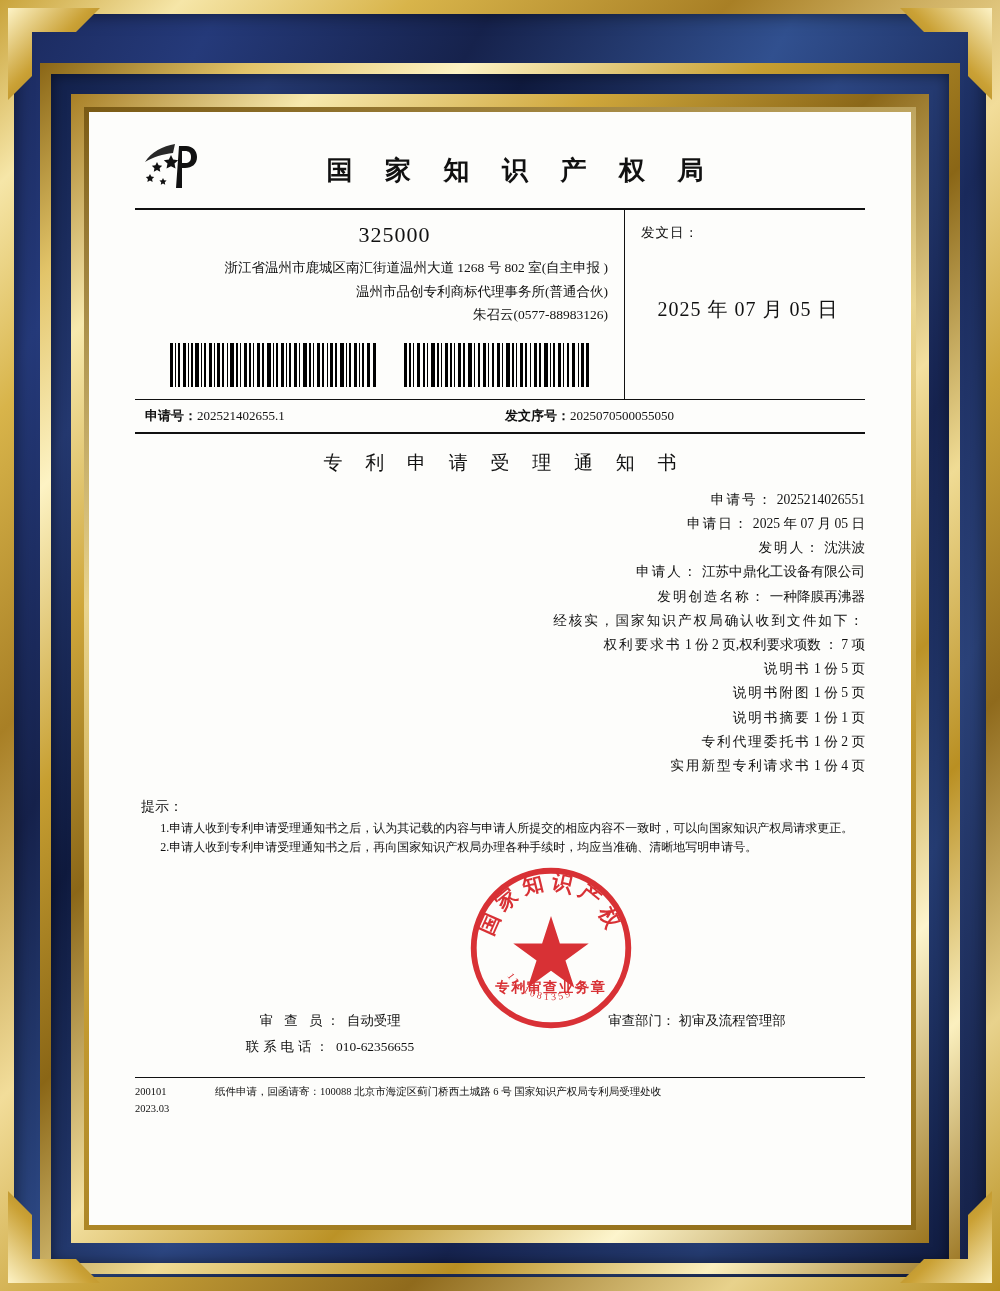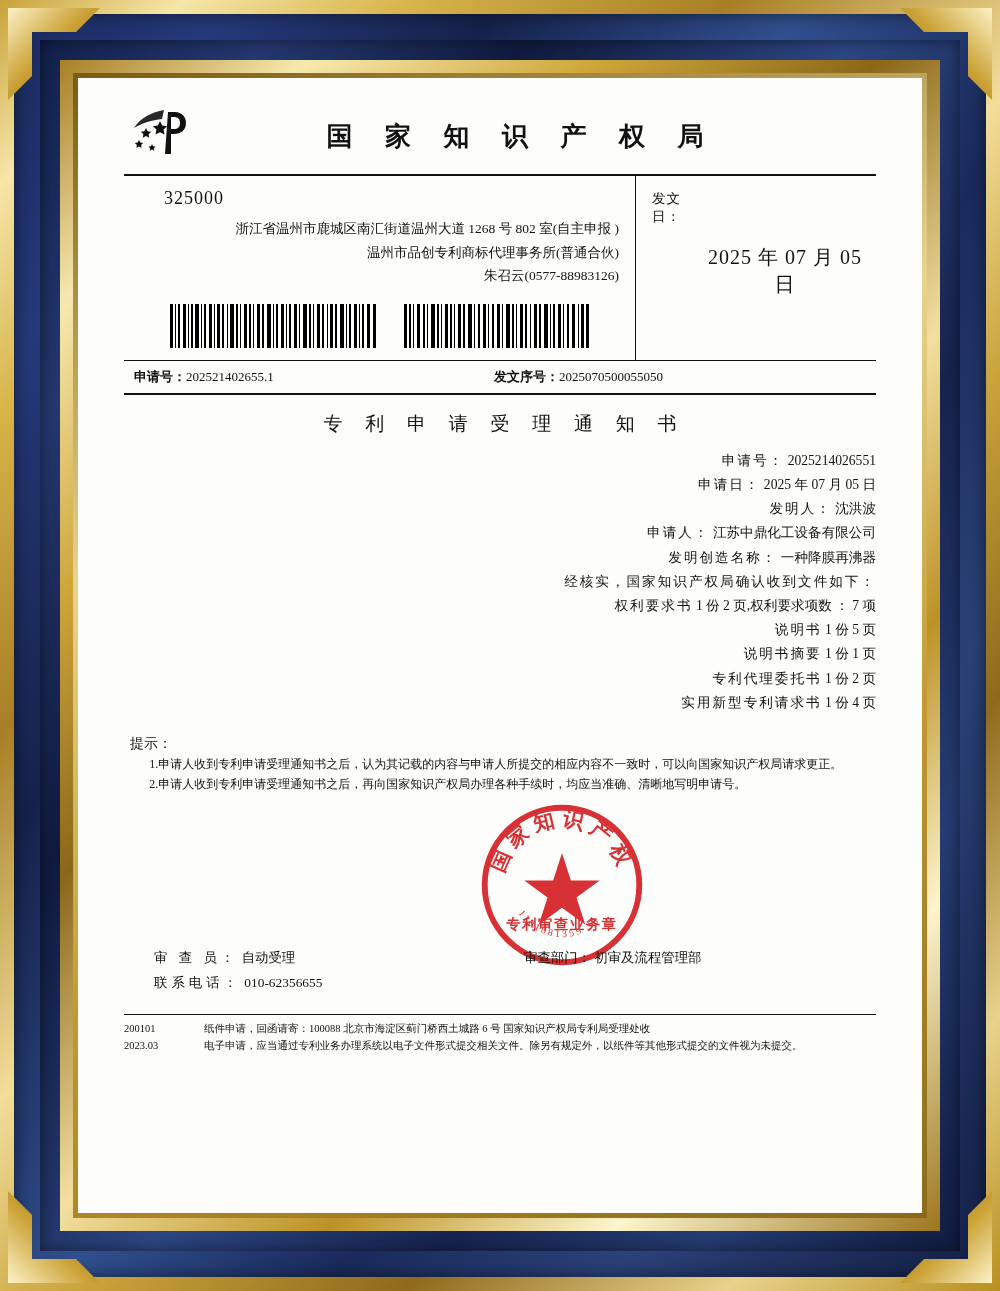--- a/index.html
+++ b/index.html
@@ -37,20 +37,22 @@
     box-shadow: inset 0 0 18px rgba(0,0,0,0.55);
   }
   .frame-band-gold {
     position: relative;
     width: 100%;
     height: 100%;
     box-sizing: border-box;
     background:
       linear-gradient(135deg, #8a6616 0%, #e2c469 10%, #fdf3c4 20%, #c79f31 34%,
                       #8a6616 48%, #f0dc95 62%, #b98f22 76%, #fbf0bf 88%, #9a7420 100%);
+    padding: 11px;
+    margin-top: 23px;
   }
   .frame-band-2 {
     position: relative;
     width: 100%;
     height: 100%;
     box-sizing: border-box;
     background:
       linear-gradient(120deg, #12204a 0%, #24386f 14%, #0f1a3e 30%, #2c4682 50%,
                       #16234f 68%, #253c72 84%, #101b40 100%);
     padding: 20px;
@@ -128,45 +130,46 @@
     display: flex;
     border-bottom: 1.5px solid #111;
   }
   .info-left {
     flex: 1 1 auto;
     border-right: 1.5px solid #111;
     padding: 12px 10px 6px 10px;
     box-sizing: border-box;
   }
   .zipcode {
-    font-size: 18px;
+    font-size: 22px;
     letter-spacing: 1px;
     margin-left: 30px;
     margin-bottom: 8px;
+    text-align: center;
   }
   .addr-lines {
     text-align: right;
     font-size: 13.5px;
     line-height: 1.75;
     padding: 0 6px 2px 6px;
   }
   .barcodes {
     display: flex;
     justify-content: center;
     gap: 26px;
     margin-top: 14px;
     margin-bottom: 6px;
   }
   .barcode { height: 44px; }
   .info-right {
     flex: 0 0 240px;
     padding: 14px 10px 6px 16px;
     box-sizing: border-box;
     display: flex;
-    flex-direction: row;
+    flex-direction: column;
   }
   .issue-label { font-size: 13.5px; letter-spacing: 1px; }
   .issue-date {
     margin-top: 54px;
     font-size: 20px;
     letter-spacing: 1px;
     text-align: center;
   }
 
   
@@ -228,20 +231,21 @@
   }
 
   
   .sign-row {
     display: flex;
     margin: 0 6px;
     font-size: 13.4px;
     line-height: 1.9;
     position: relative;
     z-index: 2;
+    text-align: center;
   }
   .sign-left { flex: 0 0 330px; padding-left: 24px; }
   .sign-right { flex: 1; padding-left: 40px; }
   .sp { letter-spacing: 4px; }
 
   
   .footer {
     border-top: 1.5px solid #111;
     margin-top: 18px;
     padding-top: 6px;
@@ -429,20 +433,24 @@
                 </div>
                 <div class="field-line">
                   <span class="field-label">权利要求书</span>
                   <span>1 份 2 页,权利要求项数 ： 7 项</span>
                 </div>
                 <div class="field-line">
                   <span class="field-label">说明书</span>
                   <span>1 份 5 页</span>
                 </div>
                 <div class="field-line">
+                  <span class="field-label">说明书附图</span>
+                  <span>1 份 5 页</span>
+                </div>
+                <div class="field-line">
                   <span class="field-label">说明书摘要</span>
                   <span>1 份 1 页</span>
                 </div>
                 <div class="field-line">
                   <span class="field-label">专利代理委托书</span>
                   <span>1 份 2 页</span>
                 </div>
                 <div class="field-line">
                   <span class="field-label">实用新型专利请求书</span>
                   <span>1 份 4 页</span>
@@ -492,21 +500,20 @@
                 </div>
               </div>
 
               <div class="footer">
                 <div class="footer-code">
                   <div>200101</div>
                   <div>2023.03</div>
                 </div>
                 <div class="footer-text">
                   <div>纸件申请，回函请寄：100088 北京市海淀区蓟门桥西土城路 6 号  国家知识产权局专利局受理处收</div>
-                  <div>电子申请，应当通过专利业务办理系统以电子文件形式提交相关文件。除另有规定外，以纸件等其他形式提交的文件视为未提交。</div>
                 </div>
               </div>
 
             </div>
           </div>
         </div>
       </div>
     </div>
   </div>
 

